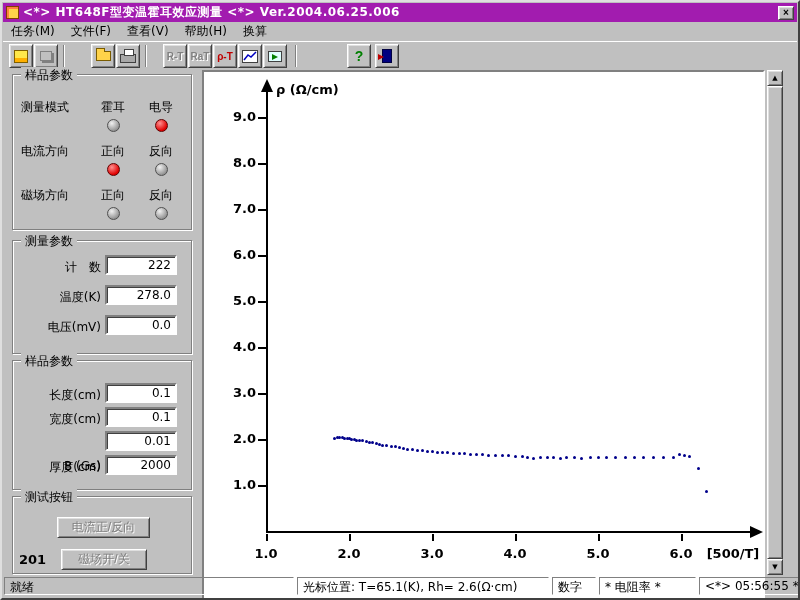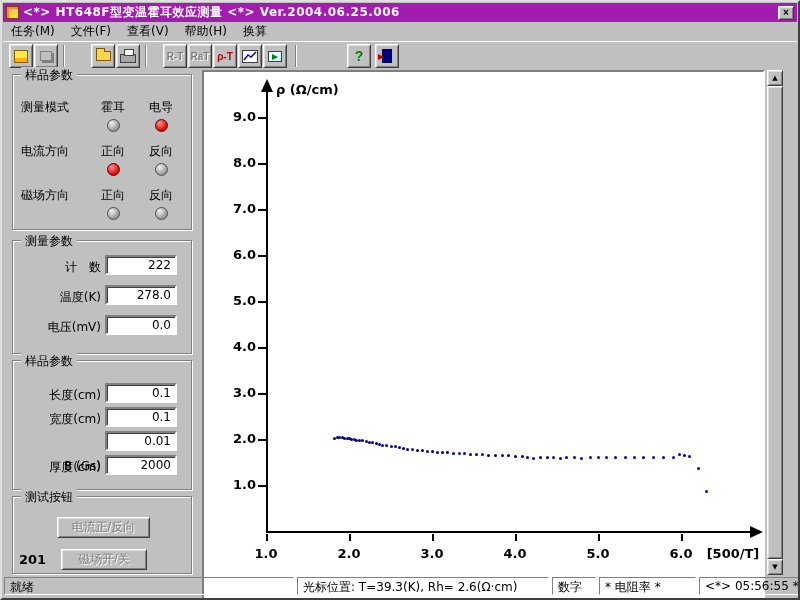--- a/index.html
+++ b/index.html
@@ -333,19 +333,19 @@
   </div>
 
   <div class="vscroll">
     <div class="scr-btn scr-up raised"><span>▲</span></div>
     <div class="scr-thumb raised"></div>
     <div class="scr-btn scr-down raised"><span>▼</span></div>
   </div>
 
   <div class="statusbar">
     <span class="sb-panel" style="left:0; width:290px;">就绪</span>
-    <span class="sb-panel" style="left:293px; width:252px;">光标位置: T=39.3(K), Rh= 2.6(Ω·cm)</span>
+    <span class="sb-panel" style="left:293px; width:252px;">光标位置: T=65.1(K), Rh= 2.6(Ω·cm)</span>
     <span class="sb-panel" style="left:548px; width:44px;">数字</span>
     <span class="sb-panel" style="left:595px; width:97px;">* 电阻率 *</span>
     <span class="sb-panel" style="left:695px; width:101px;text-align:center;">&lt;*&gt; 05:56:55 *</span>
   </div>
 
 </div>
 
 </body></html>

